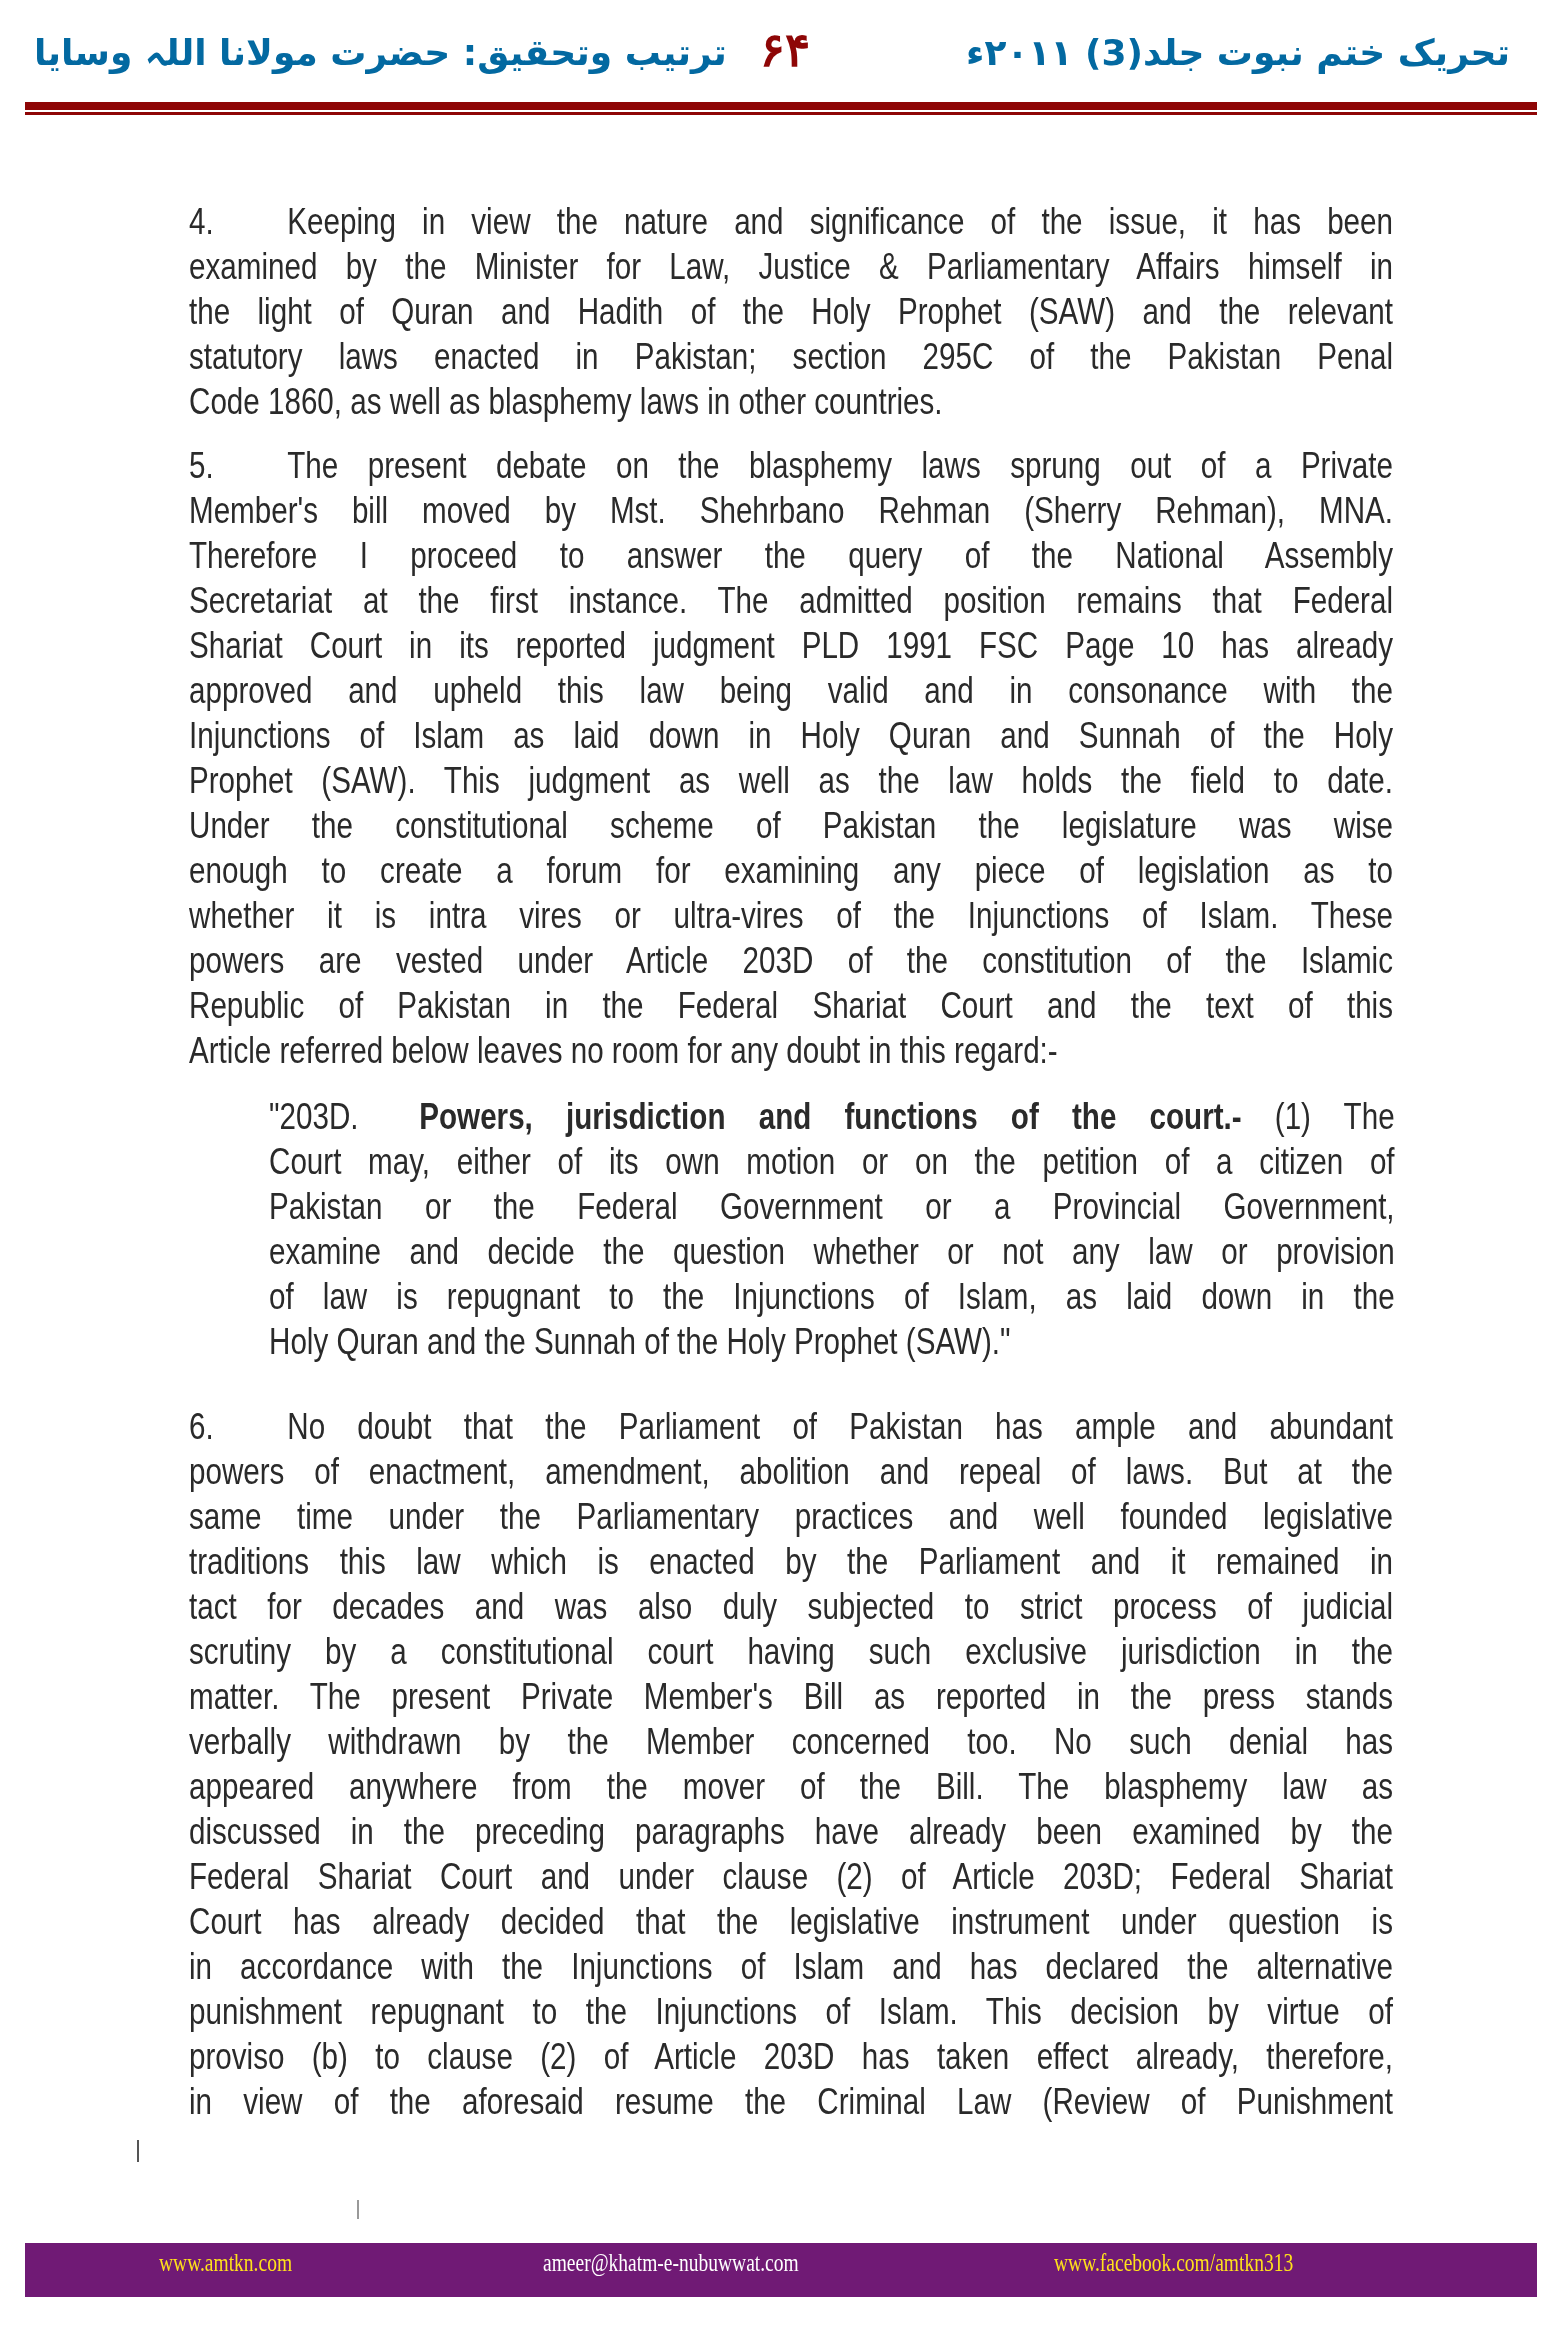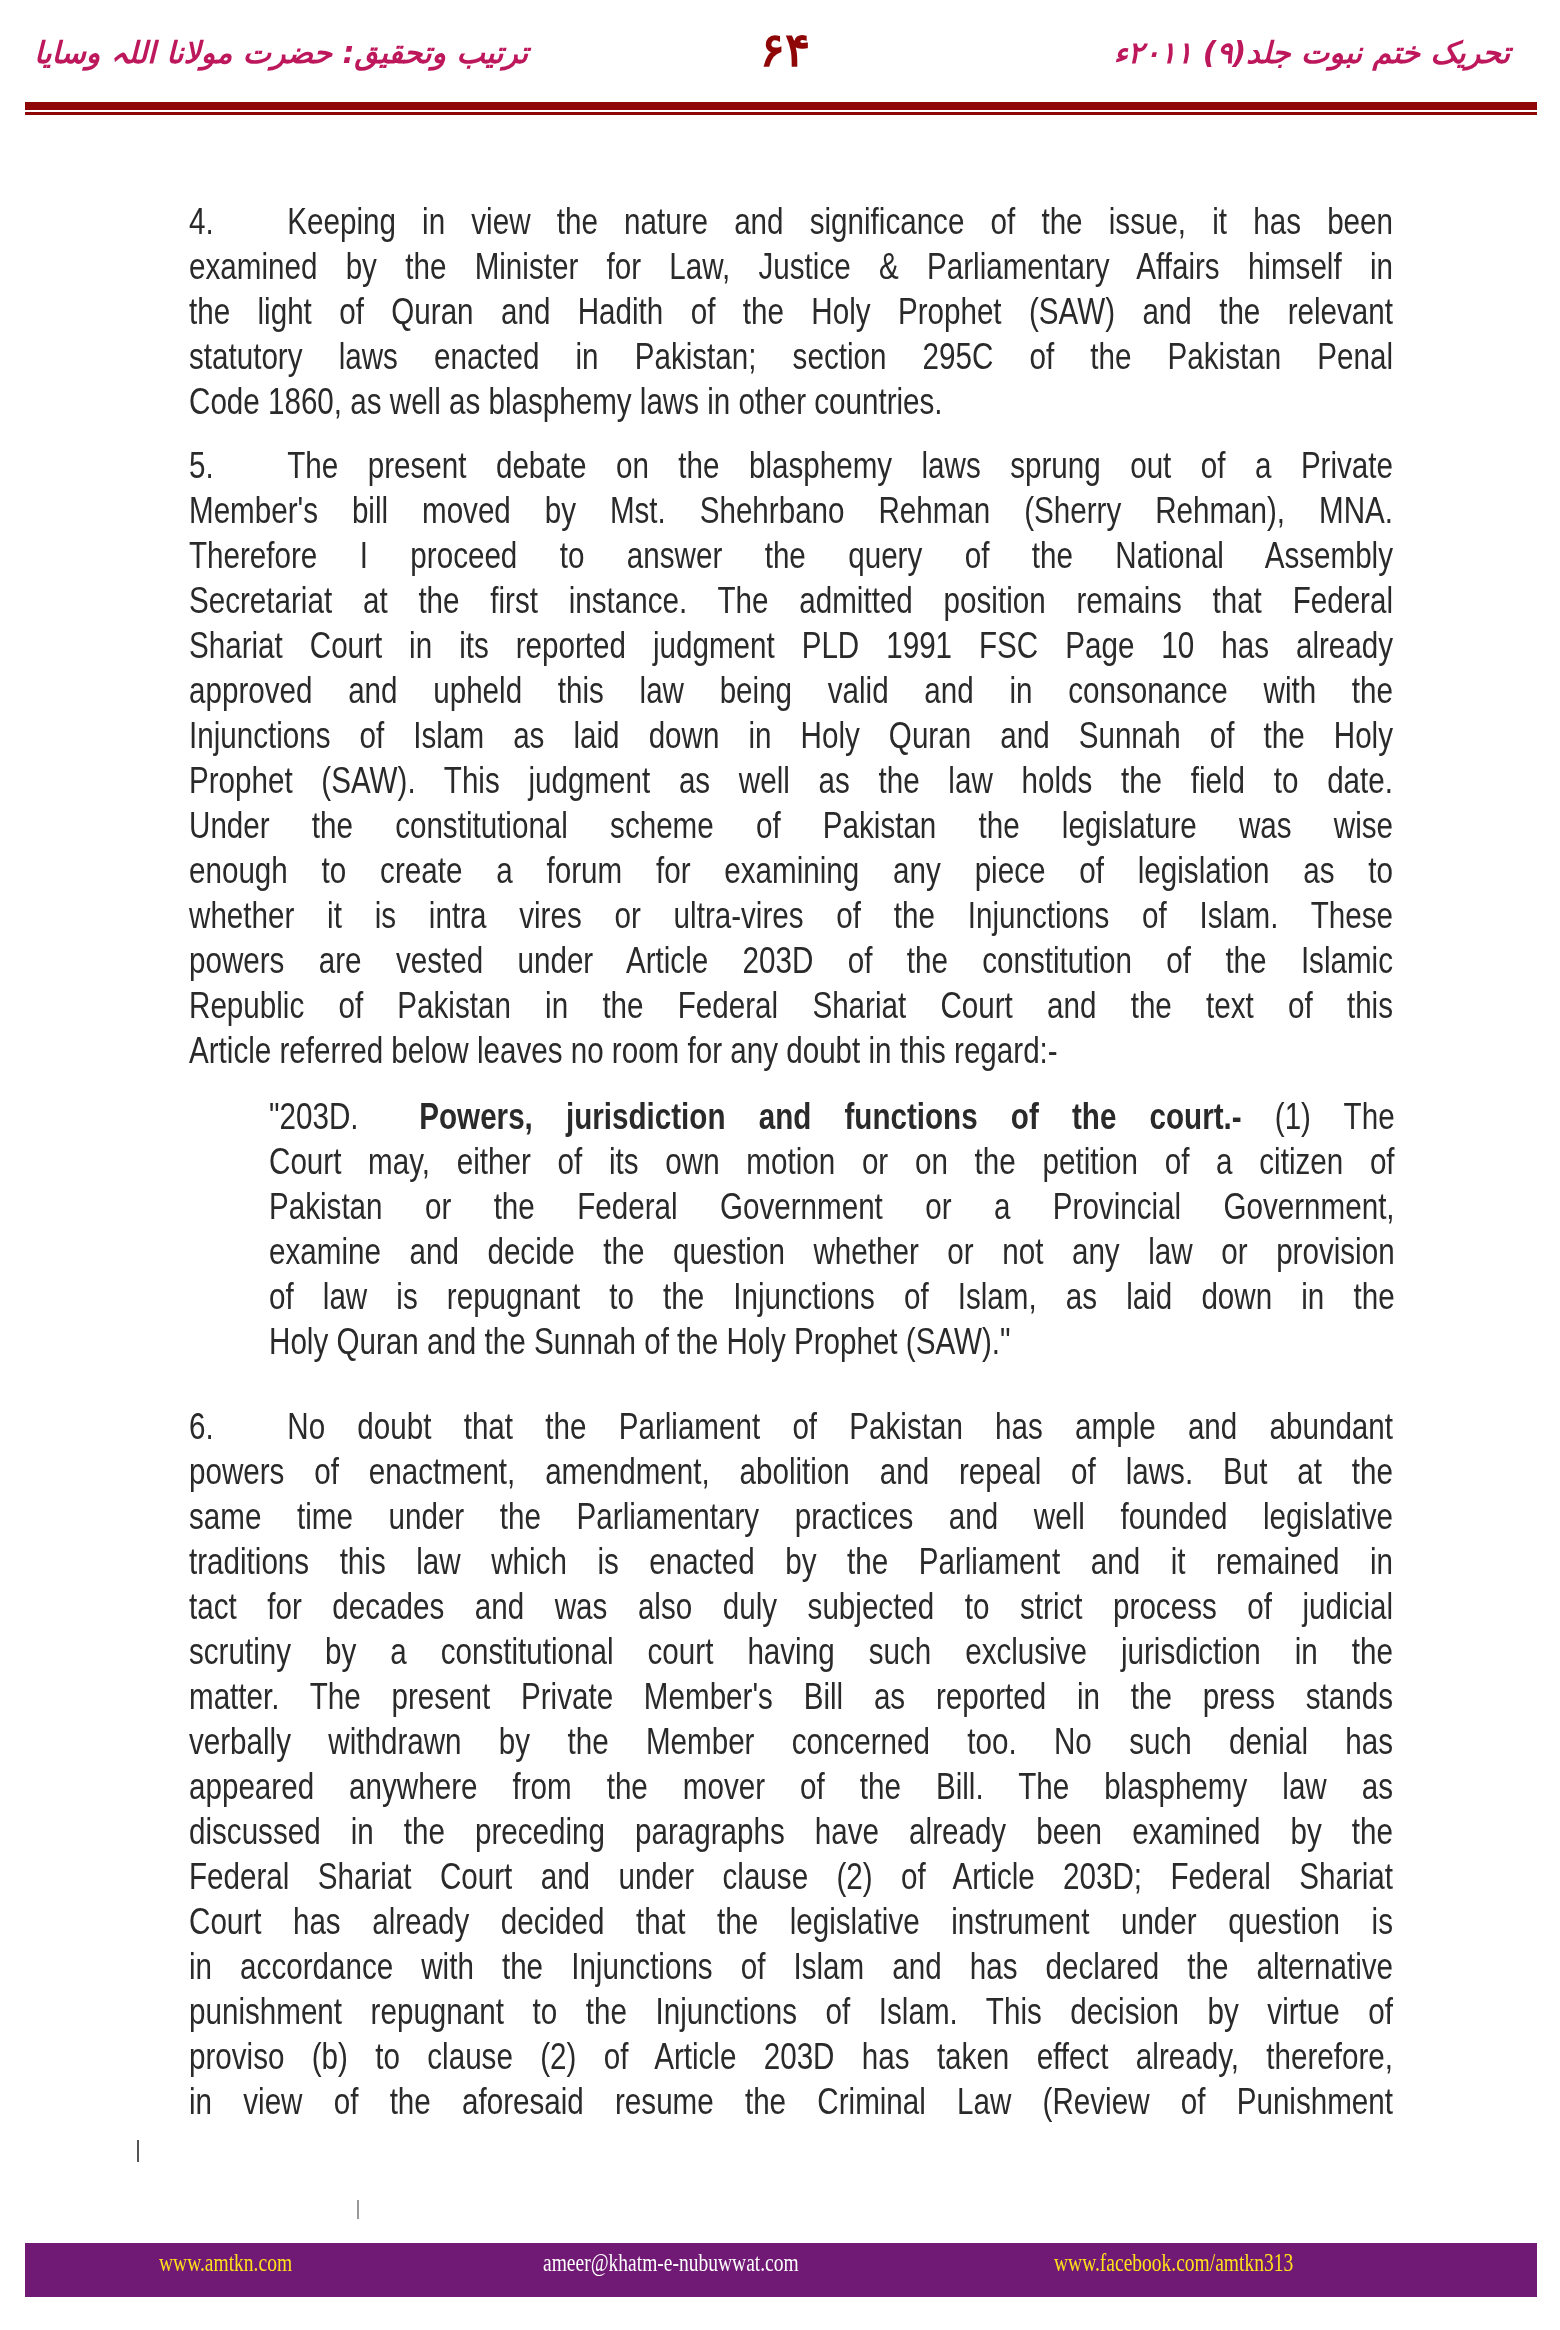--- a/index.html
+++ b/index.html
@@ -1,23 +1,22 @@
 <!DOCTYPE html>
 <html style="font-size:13.4px"><head>
 <meta charset="utf-8">
 <style>
   html, body { margin: 0; padding: 0; background: #ffffff; }
   body { width: 1560px; height: 2330px; position: relative; overflow: hidden; }
 
   .hdr-text {
     position: absolute; top: 18.5px; height: 67px;
     font-family: "DejaVu Sans", sans-serif; font-weight: bold;
-    color: #be185d; font-size: 30px; line-height: 67px; white-space: nowrap;
+    color: #0369a1; font-size: 36px; line-height: 67px; white-space: nowrap;
     direction: rtl;
-    font-style: italic;
   }
   .hdr-left  { left: 34px; }
   .hdr-right { right: 50px; }
   .hdr-page {
     position: absolute; top: 20px; left: 739px; width: 92px; text-align: center;
     font-family: Liberation Sans, sans-serif; font-weight: bold;
     color: #8e0606; font-size: 47px; line-height: 60px;
   }
   .rule-thick { position: absolute; left: 25px; width: 1512px; top: 102px; height: 7.6px; background: #8e0606; }
   .rule-thin  { position: absolute; left: 25px; width: 1512px; top: 112px; height: 2.5px; background: #8e0606; }
@@ -50,21 +49,21 @@
   .f2 { left: 518px; color: #ffffff; }
   .f3 { left: 1029px; color: #ffe21a; }
 
   .scan-mark { position: absolute; background: #555; width: 1.7px; }
 </style>
 </head>
 <body>
 
 <div class="hdr-text hdr-left">ترتیب وتحقیق: حضرت مولانا اللہ وسایا</div>
 <div class="hdr-page">۶۴</div>
-<div class="hdr-text hdr-right">تحریک ختم نبوت جلد(۹) ۲۰۱۱ء</div>
+<div class="hdr-text hdr-right">تحریک ختم نبوت جلد(3) ۲۰۱۱ء</div>
 <div class="rule-thick"></div>
 <div class="rule-thin"></div>
 
 <div class="block" style="left:189px; top:199px; width:1505px;">
   <span class="line"><span class="num">4.</span><span class="lead-gap"></span><span>Keeping in view the nature and significance of the issue, it has been</span></span>
   <span class="line">examined by the Minister for Law, Justice &amp; Parliamentary Affairs himself in</span>
   <span class="line">the light of Quran and Hadith of the Holy Prophet (SAW) and the relevant</span>
   <span class="line">statutory laws enacted in Pakistan; section 295C of the Pakistan Penal</span>
   <span class="line last">Code 1860, as well as blasphemy laws in other countries.</span>
 </div>

